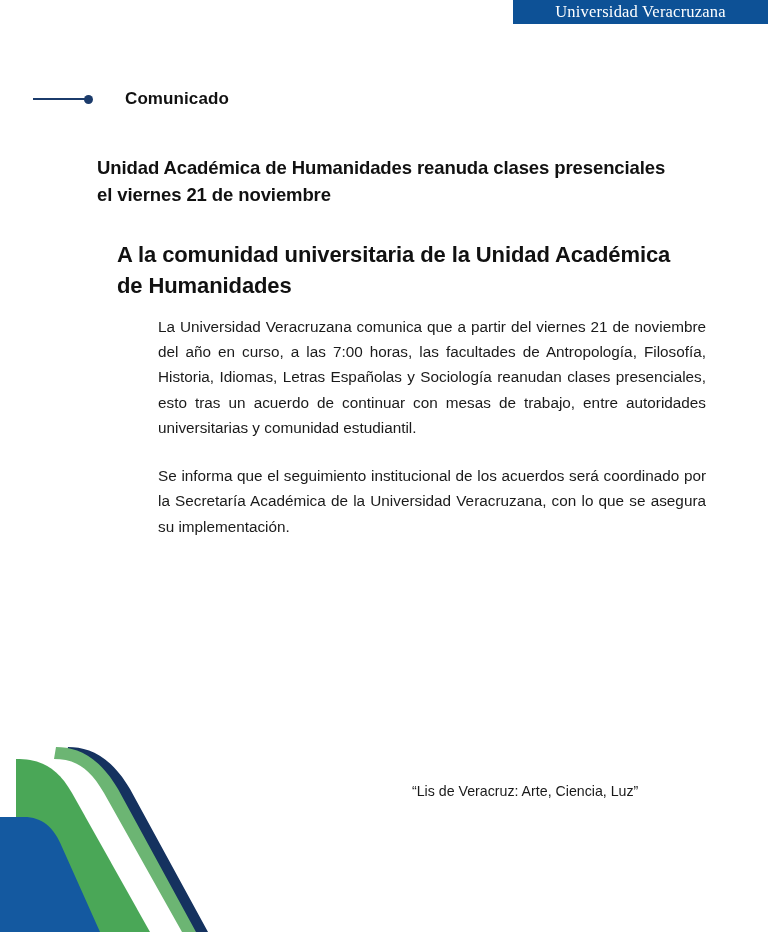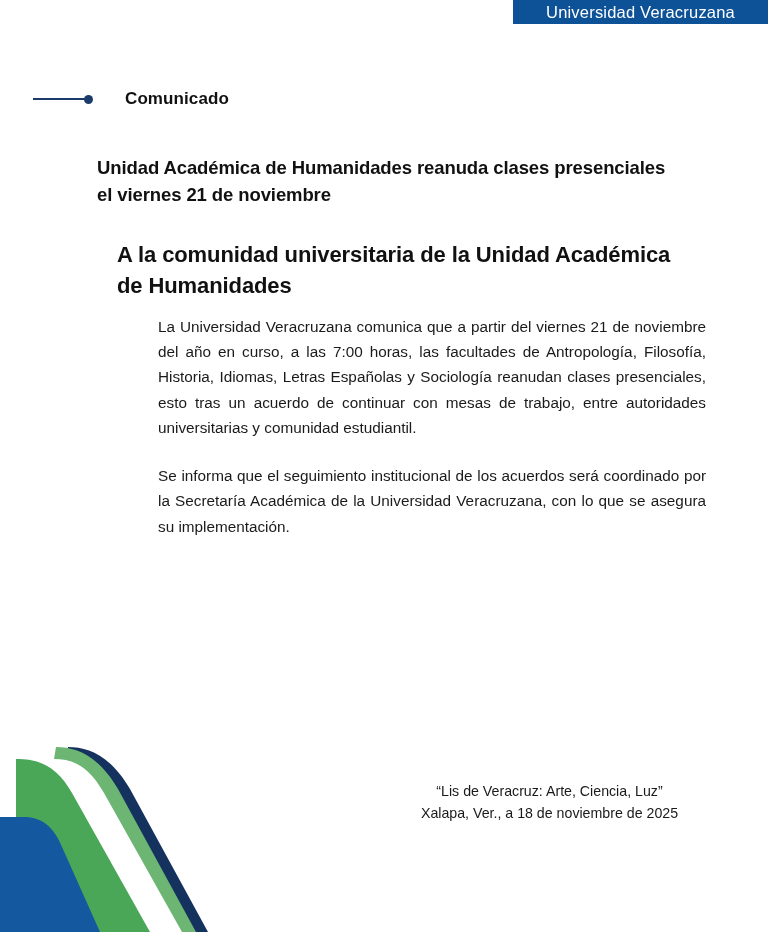--- a/index.html
+++ b/index.html
@@ -28,20 +28,21 @@
   .banner {
     position: absolute;
     top: 0;
     left: 513px;
     width: 255px;
     height: 24px;
     background: #0d5196;
     display: flex;
     align-items: center;
     justify-content: center;
+    font-family: Liberation Serif, serif;
   }
   .banner-text {
     color: #ffffff;
     font-size: 16.5px;
     font-weight: 400;
     letter-spacing: 0.2px;
     line-height: 1;
     white-space: nowrap;
   }
 
@@ -121,21 +122,20 @@
   .body-copy p:last-child {
     margin-bottom: 0;
   }
 
   
   .signature {
     position: absolute;
     top: 780px;
     left: 412px;
     width: 275px;
-    text-align: center;
     font-size: 14.2px;
     line-height: 1.58;
     color: #1a1a1a;
   }
   .signature div {
     white-space: nowrap;
   }
 
   
   .swoosh {
@@ -166,21 +166,20 @@
 
 <h2 class="doc-subtitle">A la comunidad universitaria de la Unidad Académica de Humanidades</h2>
 
 <div class="body-copy">
   <p>La Universidad Veracruzana comunica que a partir del viernes 21 de noviembre del año en curso, a las 7:00 horas, las facultades de Antropología, Filosofía, Historia, Idiomas, Letras Españolas y Sociología reanudan clases presenciales, esto tras un acuerdo de continuar con mesas de trabajo, entre autoridades universitarias y comunidad estudiantil.</p>
   <p>Se informa que el seguimiento institucional de los acuerdos será coordinado por la Secretaría Académica de la Universidad Veracruzana, con lo que se asegura su implementación.</p>
 </div>
 
 <div class="signature">
   <div>“Lis de Veracruz: Arte, Ciencia, Luz”</div>
-  <div>Xalapa, Ver., a 18 de noviembre de 2025</div>
 </div>
 
 <svg class="swoosh" viewBox="0 0 230 185" preserveAspectRatio="none">
 
   <path d="M30 0 C 50 0, 72 8, 92 42 L 170 185 L 150 185 L 72 46 C 56 18, 44 12, 26 12 Z" transform="translate(38,0)" fill="#15325f"></path>
 
   <path d="M30 0 C 50 0, 72 8, 92 42 L 170 185 L 156 185 L 78 46 C 62 18, 46 12, 28 12 Z" transform="translate(26,0)" fill="#6cb573"></path>
 
   <path d="M0 12 C 22 12, 40 18, 56 46 L 134 185 L 0 185 Z" transform="translate(16,0)" fill="#4aa757"></path>
 

